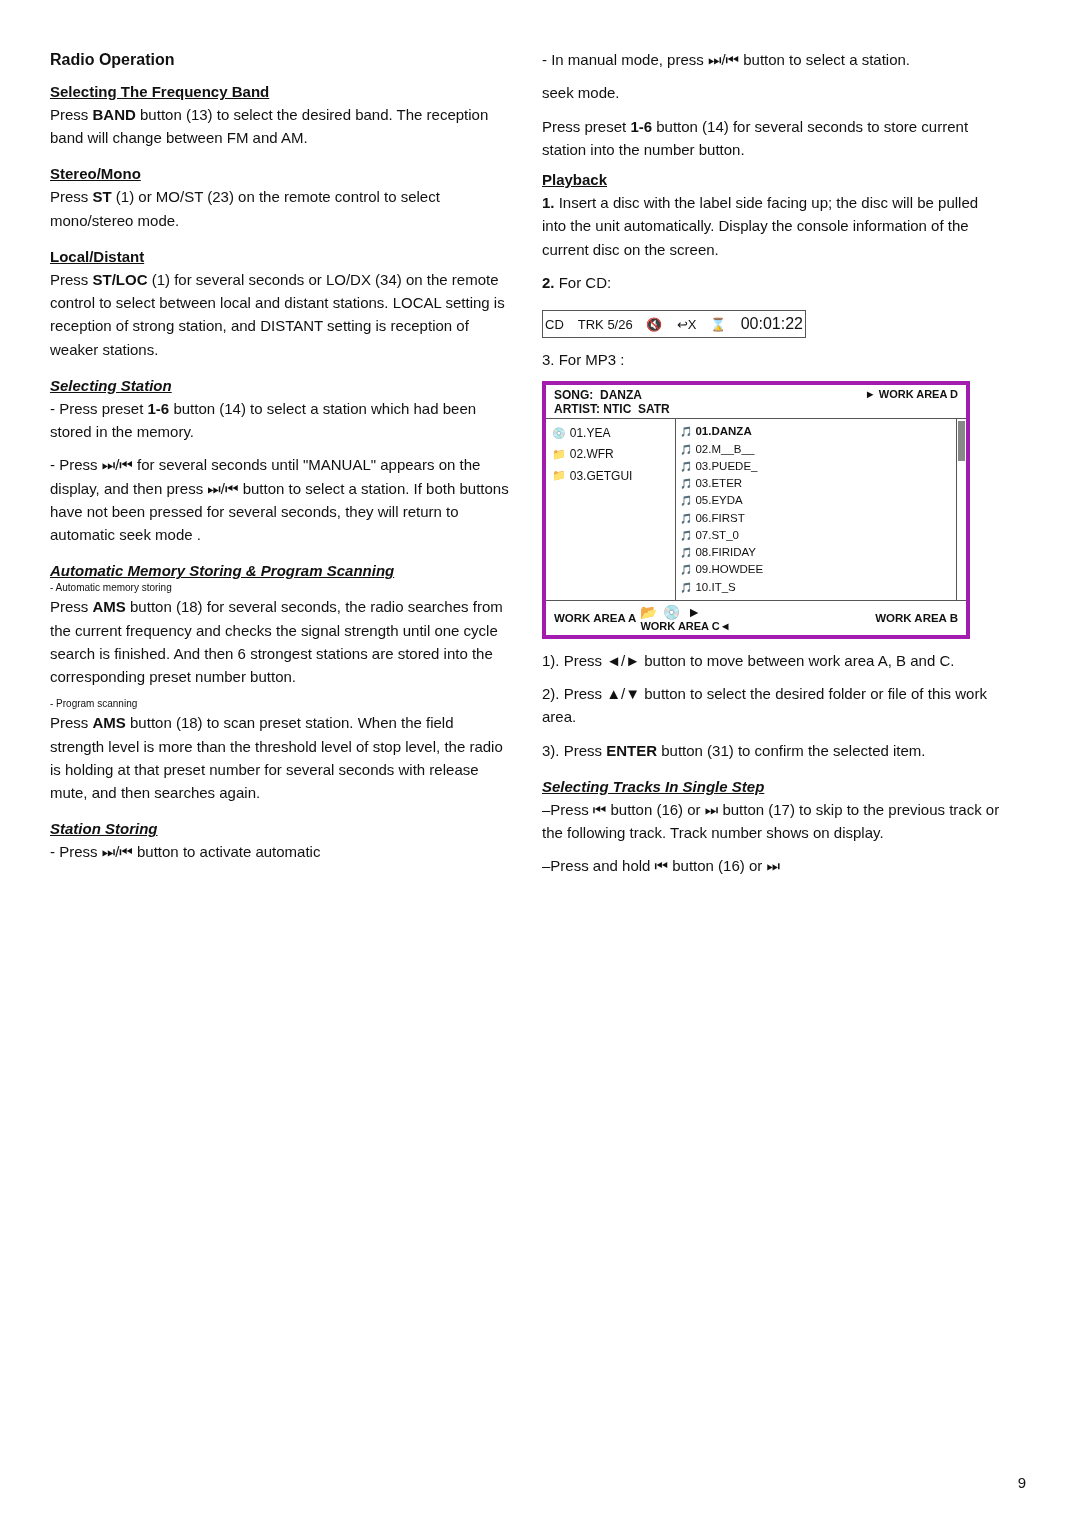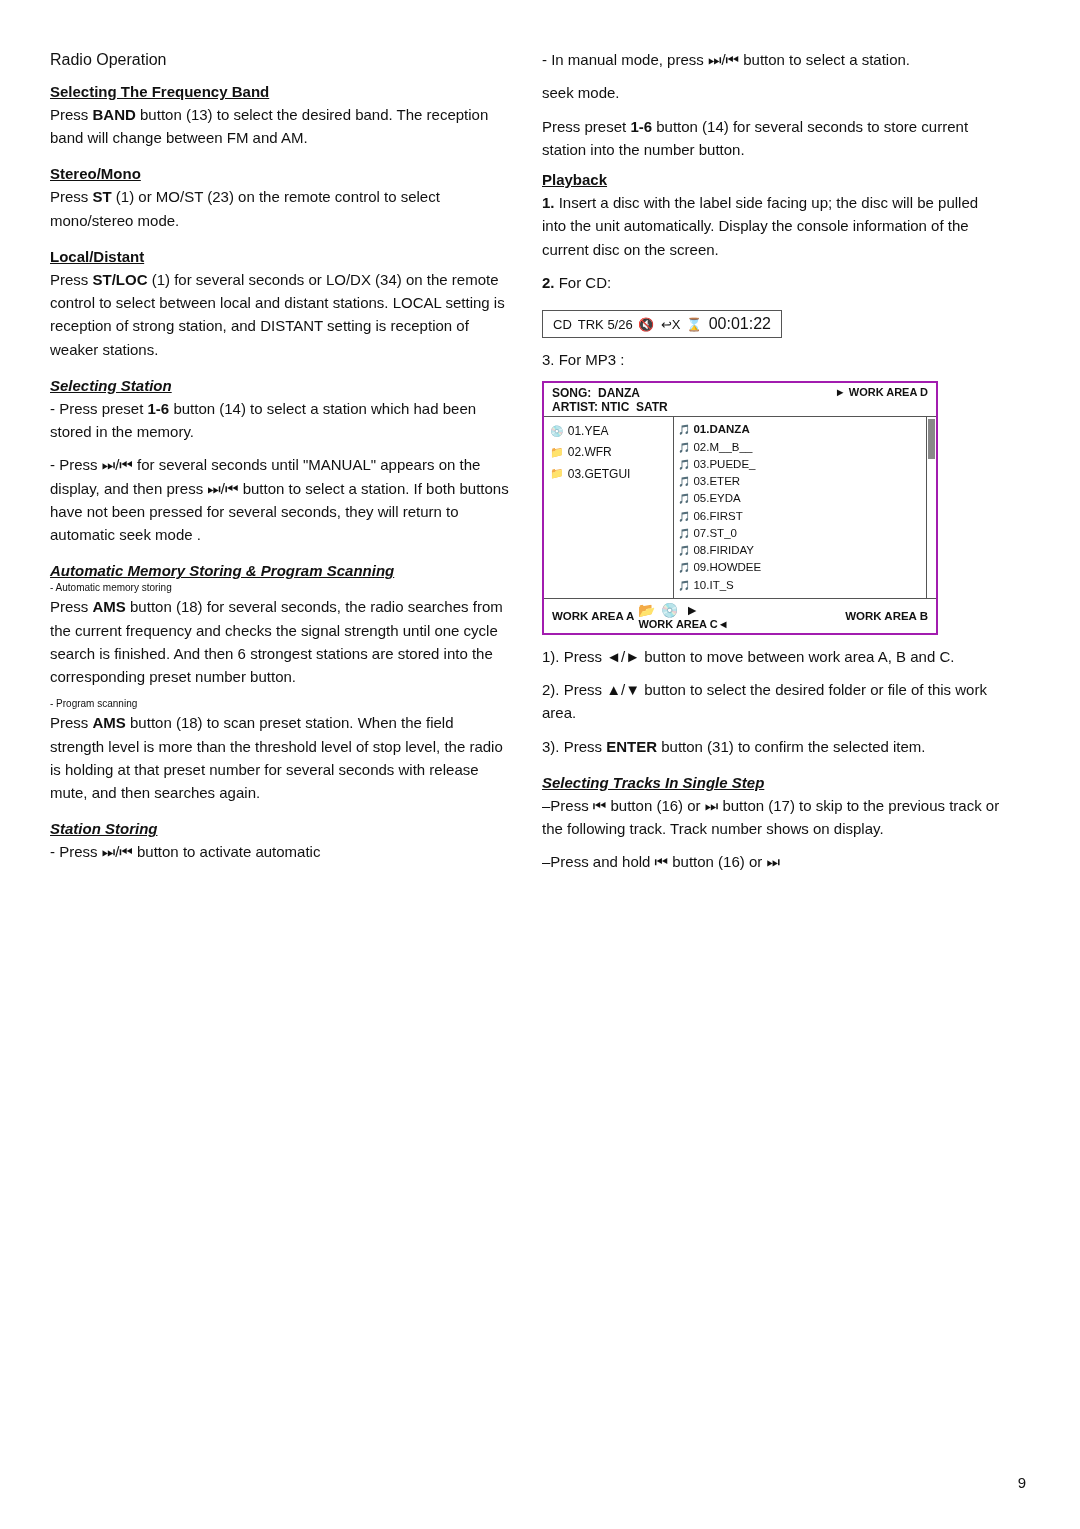--- a/index.html
+++ b/index.html
@@ -20,21 +20,21 @@
     }
     .col-left {
       flex: 1 1 0;
       max-width: 460px;
     }
     .col-right {
       flex: 1 1 0;
       max-width: 460px;
     }
     .radio-operation-title {
-      font-weight: normal;
+      font-weight: bold;
       font-size: 16px;
       margin-bottom: 10px;
     }
     p {
       font-size: 15px;
       line-height: 1.55;
       margin-bottom: 10px;
     }
     .section-block {
       margin-bottom: 16px;
@@ -56,37 +56,37 @@
       bottom: 38px;
       right: 54px;
       font-size: 15px;
       font-weight: normal;
     }
     
     .cd-display {
       border: 1px solid #555;
       display: inline-flex;
       align-items: center;
-      padding: 4px 10px;
+      padding: 4px 2px;
       margin: 6px 0 10px 0;
-      gap: 6px;
+      gap: 14px;
       font-size: 13.5px;
       font-family: Arial, sans-serif;
       background: #fff;
     }
     .cd-display .cd-label { font-size: 13px; }
     .cd-display .cd-trk { font-size: 13px; }
     .cd-display .cd-icon { font-size: 13px; }
     .cd-display .cd-repeat { font-size: 13px; }
     .cd-display .cd-time { font-size: 16px; }
 
     
     .mp3-display {
-      border: 2px solid #a21caf;
-      width: 396px;
+      border: 4px solid #a21caf;
+      width: 428px;
       margin: 6px 0 10px 0;
       font-size: 12px;
       font-family: Arial, sans-serif;
     }
     .mp3-top-bar {
       display: flex;
       justify-content: space-between;
       padding: 3px 8px 2px 8px;
       border-bottom: 1px solid #555;
       font-size: 12px;

